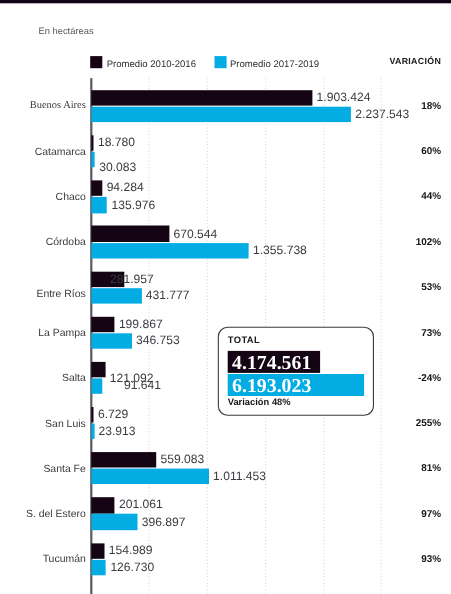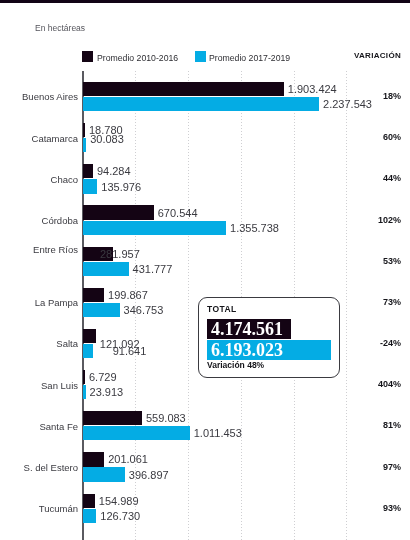--- a/index.html
+++ b/index.html
@@ -58,45 +58,45 @@
   <div class="legend-tx" style="left:209px;top:53.2px;">Promedio 2017-2019</div>
   <div class="variacion">VARIACIÓN</div>
 
   <div id="plot">
     <div class="axis"></div>
   <div class="grid" style="left: 135.25px;"></div>
       <div class="grid" style="left: 188px;"></div>
       <div class="grid" style="left: 240.75px;"></div>
       <div class="grid" style="left: 293.5px;"></div>
       <div class="grid" style="left: 346.25px;"></div>
-      <div class="rowlabel" style="top: 91.45px;">Buenos Aires</div>
+      <div class="rowlabel" style="top: 91.45px; font-family: Liberation Serif, serif;">Buenos Aires</div>
       <div class="bar b1" style="top: 82px; width: 200.811px; height: 14.2px;"></div>
       <div class="val" style="left: 287.811px; top: 83.1px;">1.903.424</div>
       <div class="bar b2" style="top: 97.1px; width: 236.061px; height: 14.2px;"></div>
       <div class="val" style="left: 323.061px; top: 98.2px;">2.237.543</div>
       <div class="pct" style="top: 91.15px;">18%</div>
       <div class="rowlabel" style="top: 132.6px;">Catamarca</div>
       <div class="bar b1" style="top: 123.15px; width: 2px; height: 14.2px;"></div>
       <div class="val" style="left: 89px; top: 124.25px;">18.780</div>
       <div class="bar b2" style="top: 138.25px; width: 3.17376px; height: 14.2px;"></div>
-      <div class="val" style="left: 90.1738px; top: 133px;">30.083</div>
+      <div class="val" style="left: 90.1738px; top: 146px;">30.083</div>
       <div class="pct" style="top: 132.3px;">60%</div>
       <div class="rowlabel" style="top: 173.75px;">Chaco</div>
       <div class="bar b1" style="top: 164.3px; width: 9.94696px; height: 14.2px;"></div>
       <div class="val" style="left: 96.947px; top: 165.4px;">94.284</div>
       <div class="bar b2" style="top: 179.4px; width: 14.3455px; height: 14.2px;"></div>
       <div class="val" style="left: 101.345px; top: 180.5px;">135.976</div>
       <div class="pct" style="top: 173.45px;">44%</div>
       <div class="rowlabel" style="top: 214.9px;">Córdoba</div>
       <div class="bar b1" style="top: 205.45px; width: 70.7424px; height: 14.2px;"></div>
       <div class="val" style="left: 157.742px; top: 206.55px;">670.544</div>
       <div class="bar b2" style="top: 220.55px; width: 143.03px; height: 14.2px;"></div>
       <div class="val" style="left: 230.03px; top: 221.65px;">1.355.738</div>
       <div class="pct" style="top: 214.6px;">102%</div>
-      <div class="rowlabel" style="top: 244px;">Entre Ríos</div>
+      <div class="rowlabel" style="top: 262px;">Entre Ríos</div>
       <div class="bar b1" style="top: 246.6px; width: 29.7465px; height: 14.2px;"></div>
       <div class="val" style="left: 100px; top: 247.7px;">281.957</div>
       <div class="bar b2" style="top: 261.7px; width: 45.5525px; height: 14.2px;"></div>
       <div class="val" style="left: 132.552px; top: 262.8px;">431.777</div>
       <div class="pct" style="top: 255.75px;">53%</div>
       <div class="rowlabel" style="top: 297.2px;">La Pampa</div>
       <div class="bar b1" style="top: 287.75px; width: 21.086px; height: 14.2px;"></div>
       <div class="val" style="left: 108.086px; top: 288.85px;">199.867</div>
       <div class="bar b2" style="top: 302.85px; width: 36.5824px; height: 14.2px;"></div>
       <div class="val" style="left: 123.582px; top: 303.95px;">346.753</div>
@@ -105,21 +105,21 @@
       <div class="bar b1" style="top: 328.9px; width: 12.7752px; height: 14.2px;"></div>
       <div class="val" style="left: 99.7752px; top: 338px;">121.092</div>
       <div class="bar b2" style="top: 344px; width: 9.66813px; height: 14.2px;"></div>
       <div class="val" style="left: 96.6681px; top: 345.1px; margin-left: 16px;">91.641</div>
       <div class="pct" style="top: 338.05px;">-24%</div>
       <div class="rowlabel" style="top: 379.5px;">San Luis</div>
       <div class="bar b1" style="top: 370.05px; width: 2px; height: 14.2px;"></div>
       <div class="val" style="left: 89px; top: 371.15px;">6.729</div>
       <div class="bar b2" style="top: 385.15px; width: 2.52282px; height: 14.2px;"></div>
       <div class="val" style="left: 89.5228px; top: 386.25px;">23.913</div>
-      <div class="pct" style="top: 379.2px;">404%</div>
+      <div class="pct" style="top: 379.2px;">255%</div>
       <div class="rowlabel" style="top: 420.65px;">Santa Fe</div>
       <div class="bar b1" style="top: 411.2px; width: 58.9833px; height: 14.2px;"></div>
       <div class="val" style="left: 145.983px; top: 412.3px;">559.083</div>
       <div class="bar b2" style="top: 426.3px; width: 106.708px; height: 14.2px;"></div>
       <div class="val" style="left: 193.708px; top: 427.4px;">1.011.453</div>
       <div class="pct" style="top: 420.35px;">81%</div>
       <div class="rowlabel" style="top: 461.8px;">S. del Estero</div>
       <div class="bar b1" style="top: 452.35px; width: 21.2119px; height: 14.2px;"></div>
       <div class="val" style="left: 108.212px; top: 453.45px;">201.061</div>
       <div class="bar b2" style="top: 467.45px; width: 41.8726px; height: 14.2px;"></div>

